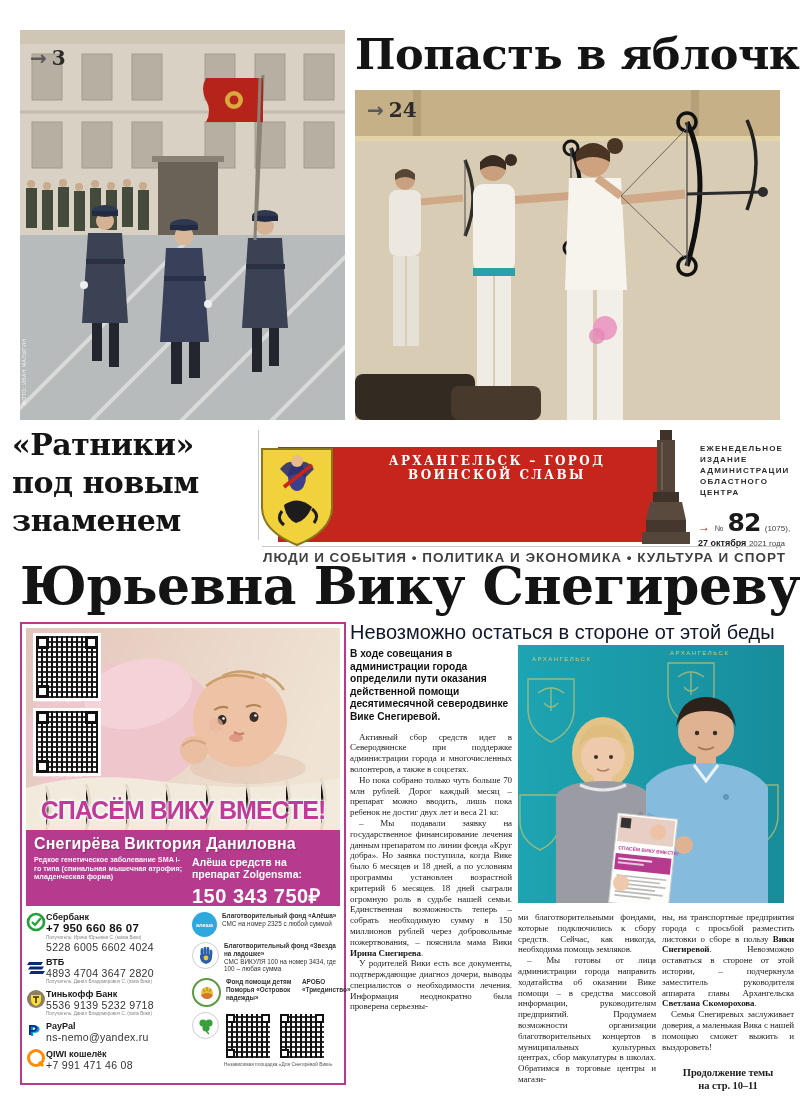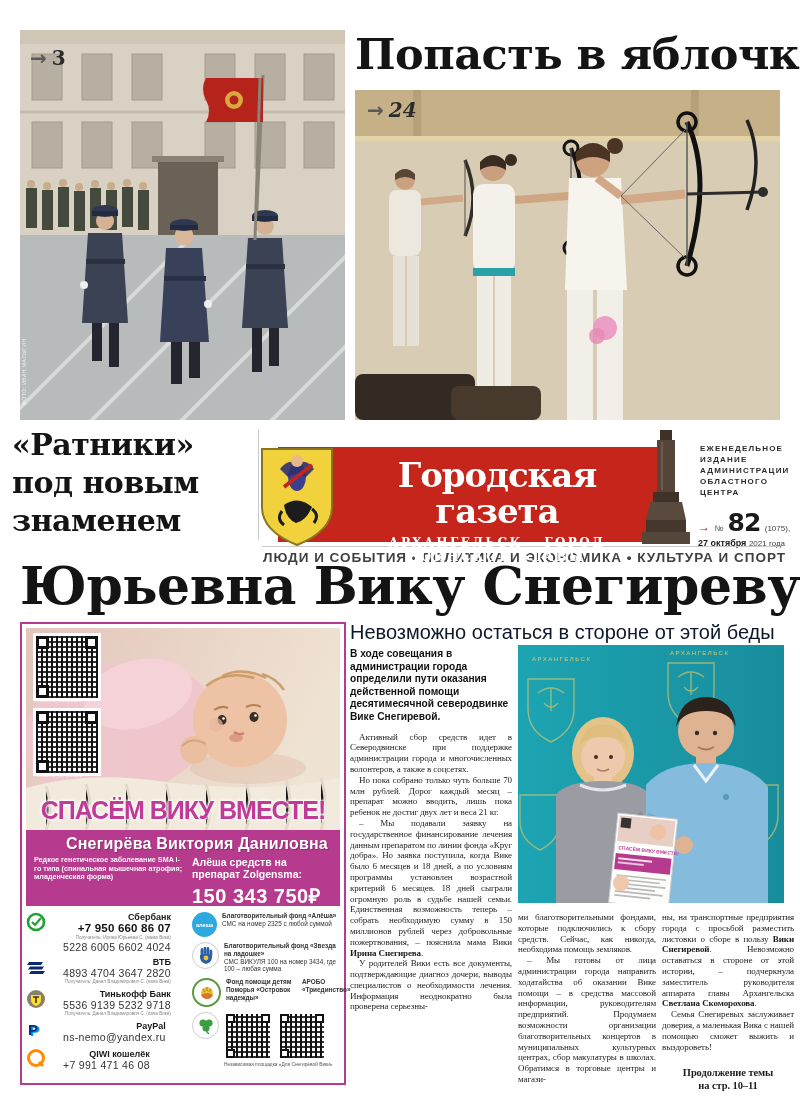--- a/index.html
+++ b/index.html
@@ -38,28 +38,28 @@
   .more{font-family:"Liberation Serif",serif;font-weight:700;font-size:10.5px;line-height:13px;
         text-align:center;margin-top:14px;}
   
   .ad{border:2px solid #b63a8e;padding:4px;box-sizing:border-box;background:#fff;}
   .ad-photo{position:relative;width:314px;height:202px;overflow:hidden;}
   .slogan{position:absolute;left:0;right:0;bottom:5px;text-align:center;font-weight:700;
           font-size:25px;letter-spacing:-1px;color:#c23a98;
           text-shadow:0 0 3px #fff,0 0 3px #fff,0 0 4px #fff;}
   .hashtag{position:absolute;font-size:5px;color:#fff;opacity:.8;letter-spacing:.3px;}
   .band{background:#b63a8e;width:314px;height:76px;box-sizing:border-box;padding:5px 8px;color:#fff;}
-  .band .nm{font-size:16px;font-weight:700;letter-spacing:.2px;text-shadow:1px 1px 1px rgba(0,0,0,.25);margin-left:32px;}
+  .band .nm{font-size:16px;font-weight:700;letter-spacing:.2px;text-shadow:1px 1px 1px rgba(0,0,0,.25);}
   .band .diag{font-size:7.2px;line-height:8.6px;width:150px;font-weight:700;opacity:.95;}
   .band .gl{font-size:10.5px;line-height:12px;font-weight:700;}
   .band .amt{font-size:20px;font-weight:700;letter-spacing:.5px;margin-top:2px;}
   .details{display:flex;gap:8px;padding-top:6px;width:314px;box-sizing:border-box;}
   .bankcol{width:158px;}
   .fundcol{width:148px;}
-  .brow{display:flex;gap:17px;margin-bottom:4px;text-align:right;}
+  .brow{display:flex;gap:0;margin-bottom:4px;}
   .brow .bi{flex:0 0 20px;}
   .bname{font-size:9px;font-weight:700;color:#1a1a1a;line-height:10px;}
   .bval{font-size:11.5px;font-weight:700;color:#111;line-height:13px;letter-spacing:.2px;}
   .bval2{font-size:10.5px;color:#333;line-height:12px;letter-spacing:.3px;}
   .bnote{font-size:4.6px;color:#888;line-height:6px;white-space:nowrap;overflow:hidden;}
   .frow{display:flex;gap:5px;margin-bottom:5px;}
   .fi{flex:0 0 25px;}
   .ftxt{font-size:6.4px;line-height:7.8px;color:#333;}
   .ftxt .fn{font-weight:700;display:block;}
   .qr{position:absolute;background:#fff;padding:3px;}
@@ -171,21 +171,21 @@
       </g>
     </svg>
     <div class="abs teaser" style="left:10px;top:16px;">
       <span class="arr">→</span><span>3</span>
     </div>
     <div class="abs pcredit" style="left:1px;top:265px;height:110px;">ФОТО: ИВАН МАЛЫГИН</div>
   </div>
 
   <div class="abs slab" style="left:355px;top:30px;width:445px;font-size:43px;line-height:48px;white-space:nowrap;">Попасть в яблочко</div>
 
-  <div class="abs photo" style="left:355px;top:90px;width:425px;height:330px;font-style:italic;">
+  <div class="abs photo" style="left:355px;top:90px;width:425px;height:330px;">
     <svg width="425" height="330" viewBox="0 0 425 330">
       <rect width="425" height="330" fill="#d9ccb4"></rect>
       <rect width="425" height="46" fill="#c6b087"></rect>
       <rect y="46" width="425" height="5" fill="#e3d3a8"></rect>
       <rect x="58" width="8" height="46" fill="#b5a079"></rect>
         <rect x="336" width="8" height="46" fill="#b5a079"></rect>
 
       <g transform="translate(30,78)" opacity=".9">
         <circle cx="20" cy="12" r="10" fill="#c89d7c"></circle>
         <path d="M10,6 q10,-10 20,0 l0,6 q-10,-6 -20,0 Z" fill="#4a3828"></path>
@@ -253,21 +253,20 @@
         <path d="M20,22 q10,-12 17,-4 q8,-8 17,4 l-8,8 q-9,-6 -18,0 Z" fill="#2d3170" opacity=".9"></path>
         <circle cx="37" cy="14" r="6" fill="#e8b98a"></circle>
         <line x1="24" y1="40" x2="52" y2="18" stroke="#c5251a" stroke-width="4"></line>
         <path d="M24,58 q14,-10 28,2 q-6,14 -16,16 q-10,-4 -12,-18 Z" fill="#1c1c1c"></path>
         <path d="M22,64 q-6,8 2,14 M52,62 q8,6 2,14" stroke="#1c1c1c" stroke-width="3" fill="none"></path>
       </g>
     </svg>
   </div>
 
   <div class="abs banner" style="left:278px;top:447px;width:380px;height:95px;z-index:2;">
-    <div class="t1">Городская газета</div>
     <div class="t2">АРХАНГЕЛЬСК – ГОРОД ВОИНСКОЙ СЛАВЫ</div>
   </div>
 
   <div class="abs" style="left:638px;top:428px;width:56px;height:118px;z-index:3;">
     <svg width="56" height="118" viewBox="0 0 56 118">
       <rect x="22" y="2" width="12" height="10" fill="#3f3229"></rect>
       <rect x="19" y="12" width="18" height="52" fill="#54443a"></rect>
       <rect x="15" y="64" width="26" height="10" fill="#3f3229"></rect>
       <path d="M12,74 h32 l4,18 h-40 Z" fill="#5a4a3e"></path>
       <rect x="8" y="92" width="40" height="12" fill="#46372e"></rect>

